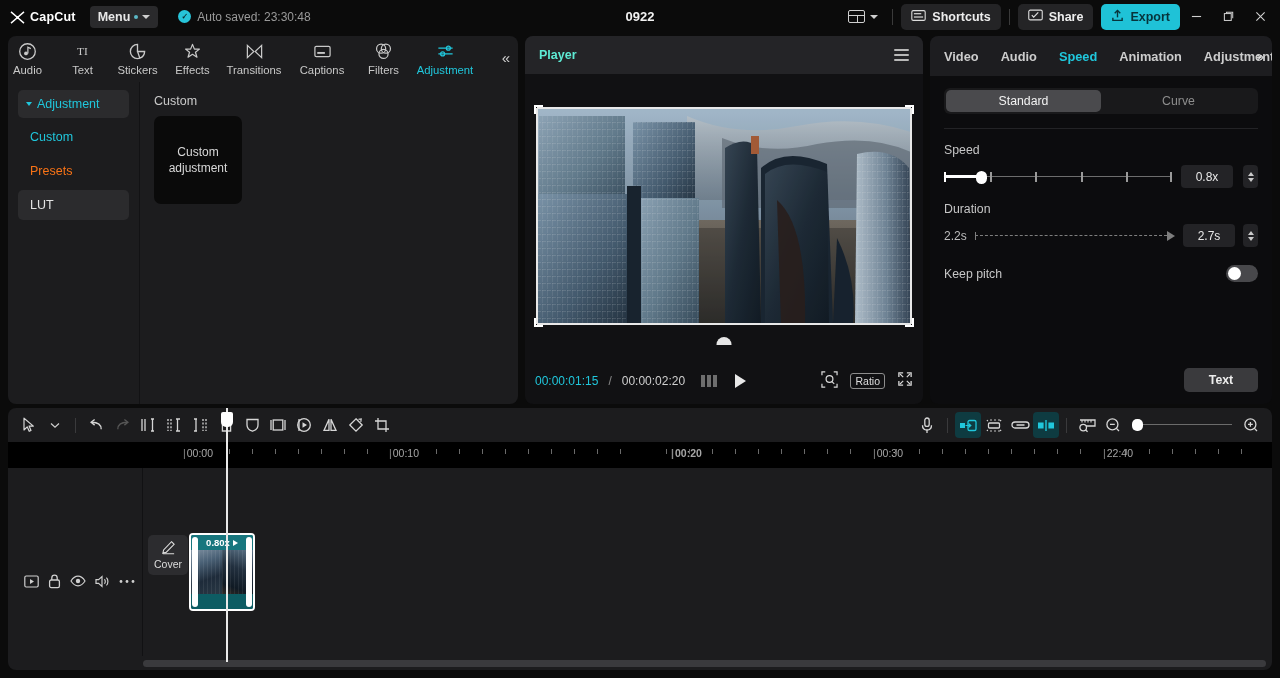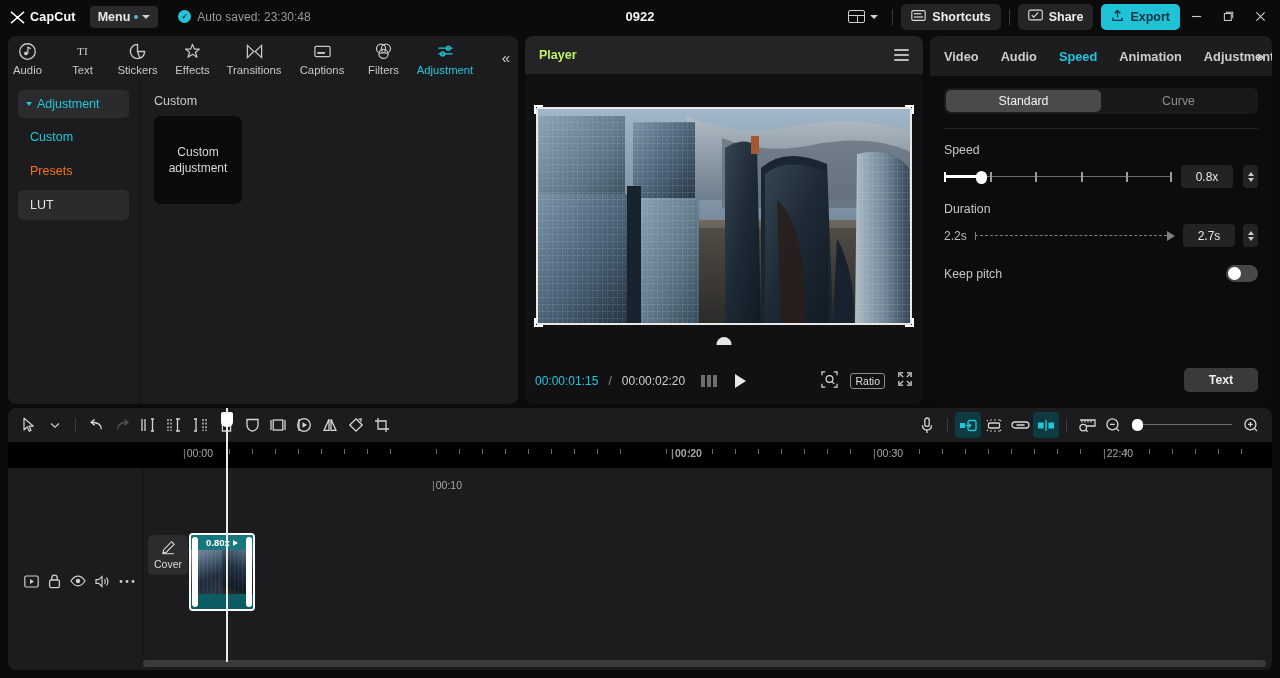--- a/index.html
+++ b/index.html
@@ -91,21 +91,21 @@
     display:flex; align-items:center; justify-content:center; text-align:center;
     font-size:12px; color:#d8d8d8; line-height:1.35; padding:6px; cursor:pointer;
   }
 
   
   .player {
     position:absolute; left:525px; top:3px; width:398px; height:368px;
     background:#111113; border-radius:8px; overflow:hidden;
   }
   .player-hd { height:38px; display:flex; align-items:center; padding:0 14px; background:#242427; }
-  .player-hd .ttl { font-size:12.5px; font-weight:bold; color:#bef264; }
+  .player-hd .ttl { font-size:12.5px; font-weight:bold; color:#5eead4; }
   .burger { margin-left:auto; width:15px; cursor:pointer; }
   .burger span { display:block; height:1.8px; background:#b9b9b9; margin-bottom:3.2px; border-radius:1px;}
   .burger span:last-child{margin-bottom:0;}
   .stage { position:absolute; left:0; top:38px; right:0; bottom:46px; display:flex; align-items:center; justify-content:center; }
   .vidbox { position:relative; width:380px; height:222px; }
   .vidimg { position:absolute; inset:3px; overflow:hidden; background:#1b2733; }
   .handle { position:absolute; width:9px;height:9px; }
   .handle b { position:absolute; background:#fff; }
   .rot-handle {
     position:absolute; left:50%; bottom:-18px; transform:translateX(-50%);
@@ -758,21 +758,21 @@
               <circle cx="7.4" cy="7.4" r="5.5" fill="none" stroke="#d6d6d6" stroke-width="1.3"></circle>
               <path d="M5 7.4 L9.8 7.4 M7.4 5 L7.4 9.8" stroke="#d6d6d6" stroke-width="1.3"></path>
               <path d="M11.4 11.4 L14 14" stroke="#d6d6d6" stroke-width="1.3"></path>
             </svg>
         </span>
       </span>
     </div>
 
     <div class="ruler">
       <span class="rl-lab" style="left:175px;">00:00</span>
-      <span class="rl-lab" style="left:424px;margin-top:32px;">00:10</span>
+      <span class="rl-lab" style="left:381px;">00:10</span>
       <span class="rl-lab" style="left:663px;font-weight:bold;">00:20</span>
       <span class="rl-lab" style="left:865px;">00:30</span>
       <span class="rl-lab" style="left:1095px;">22:40</span>
       <span class="rl-tick" style="left:198px;"></span>
       <span class="rl-tick" style="left:221px;"></span>
       <span class="rl-tick" style="left:244px;"></span>
       <span class="rl-tick" style="left:267px;"></span>
       <span class="rl-tick" style="left:290px;"></span>
       <span class="rl-tick" style="left:313px;"></span>
       <span class="rl-tick" style="left:336px;"></span>

